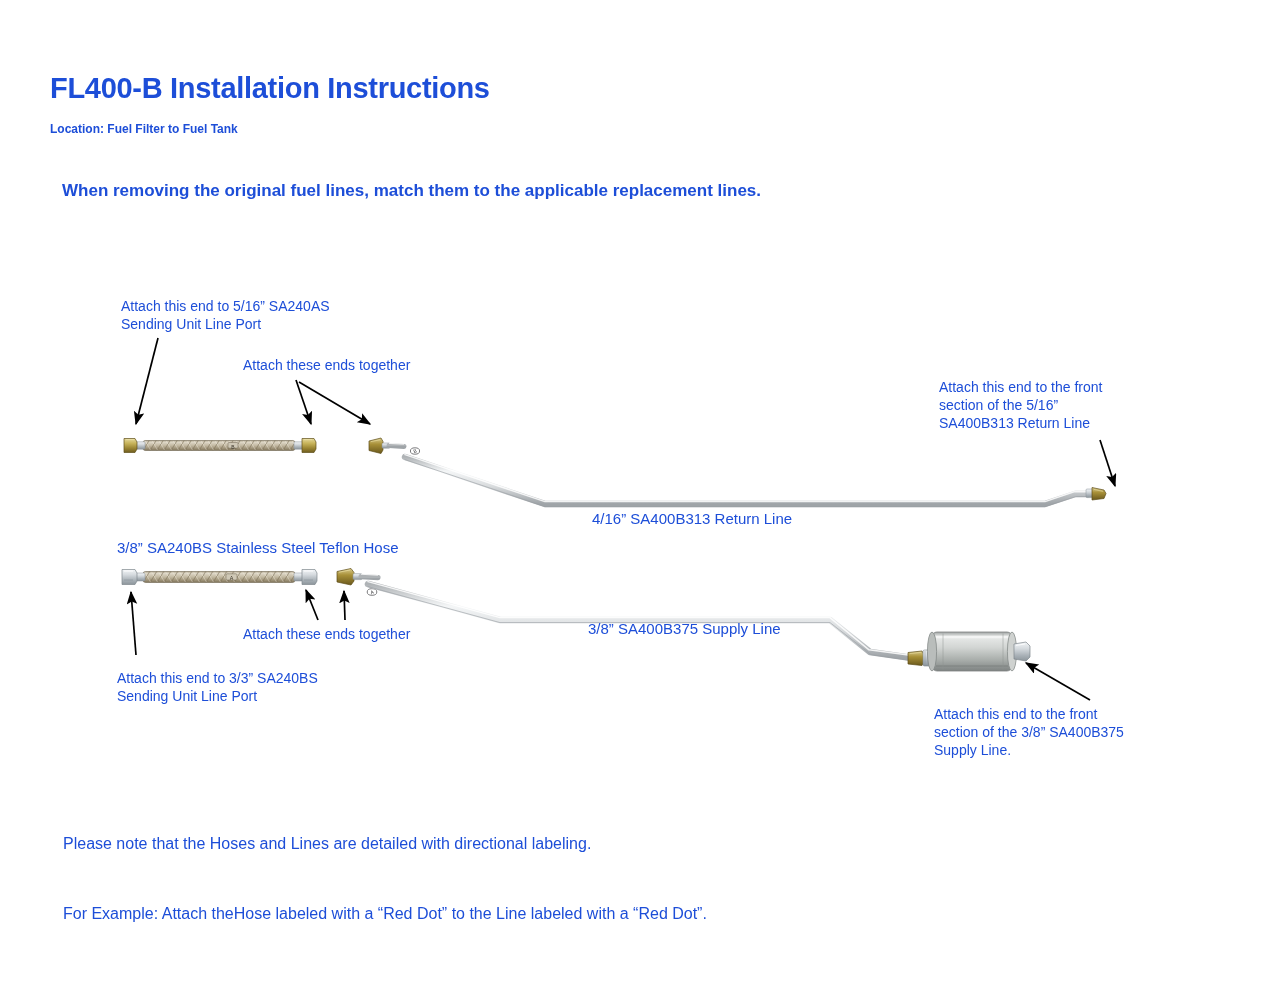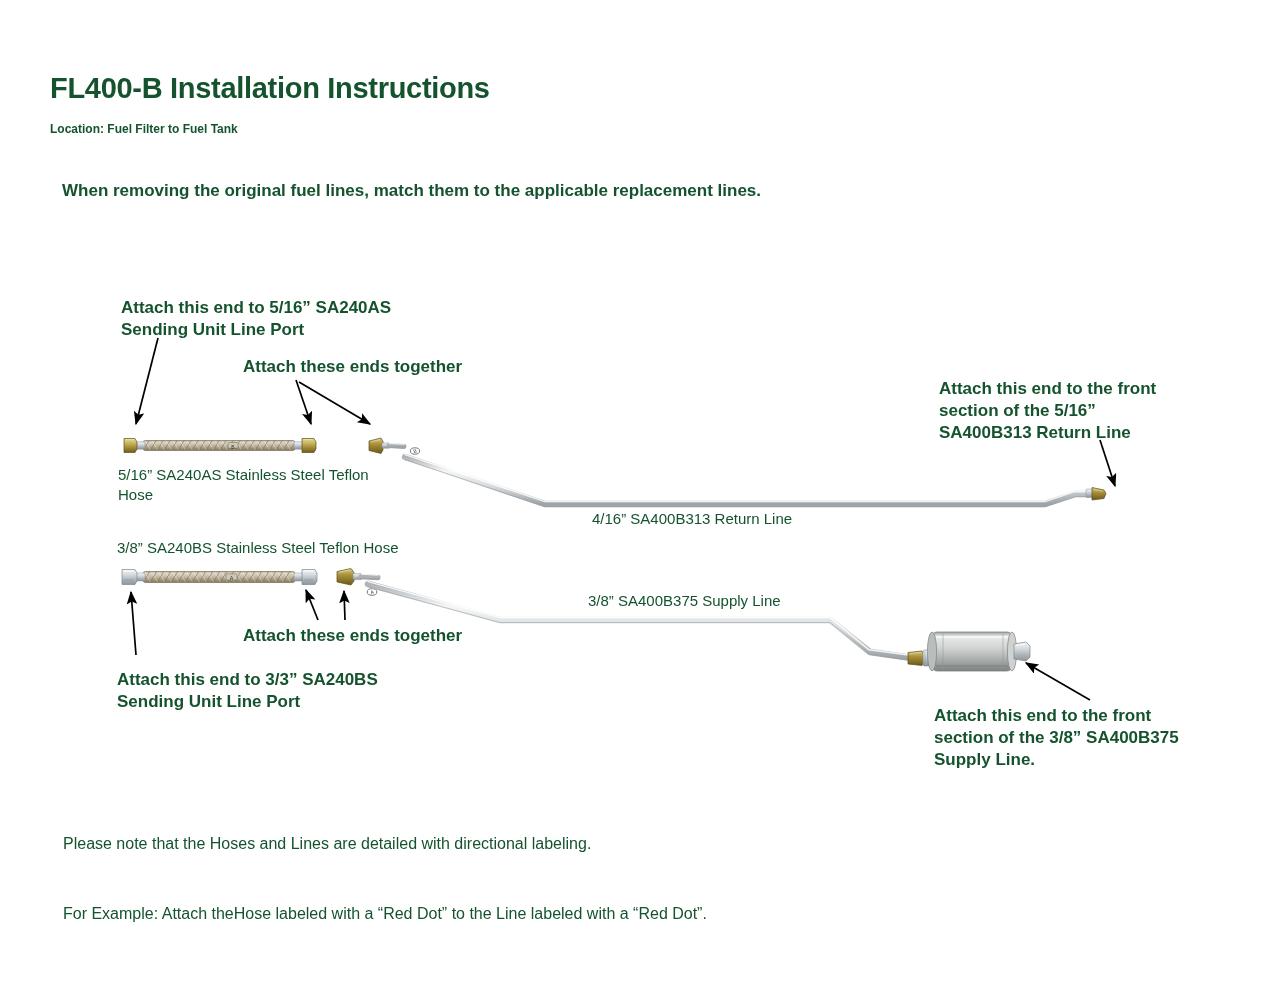--- a/index.html
+++ b/index.html
@@ -10,21 +10,21 @@
   #page {
     position: relative;
     width: 1280px;
     height: 989px;
     background: #ffffff;
     font-family: "Liberation Sans", sans-serif;
     overflow: hidden;
   }
   .txt {
     position: absolute;
-    color: #14532d;
+    color: #1d4ed8;
     white-space: pre;
     line-height: 1.30;
   }
   #title {
     left: 50px;
     top: 70px;
     font-size: 29px;
     font-weight: bold;
     letter-spacing: -0.3px;
   }
@@ -34,38 +34,38 @@
     font-size: 12px;
     font-weight: bold;
   }
   #intro {
     left: 62px;
     top: 180px;
     font-size: 17px;
     font-weight: bold;
   }
   .anno {
-    font-size: 17px;
-    font-weight: bold;
+    font-size: 14px;
+    font-weight: normal;
   }
   .partlabel {
     font-size: 15px;
     font-weight: normal;
   }
   #anno-a {  left: 121px; top: 297px; }
   #anno-b {  left: 243px; top: 356px; }
   #anno-c {  left: 939px; top: 378px; }
   #anno-d {  left: 243px; top: 625px; }
   #anno-e {  left: 117px; top: 669px; }
   #anno-f {  left: 934px; top: 705px; }
 
   #lbl-hose-a { left: 118px; top: 465px; }
   #lbl-line-a { left: 592px; top: 509px; }
   #lbl-hose-b { left: 117px; top: 538px; text-align: center; }
-  #lbl-line-b { left: 588px; top: 591px; }
+  #lbl-line-b { left: 588px; top: 619px; }
 
   #footer {
     left: 63px;
     top: 786px;
     font-size: 16px;
     font-weight: normal;
     line-height: 1.45;
   }
   #art {
     position: absolute;
@@ -257,22 +257,20 @@
   <div class="txt anno" id="anno-c">Attach this end to the front
 section of the 5/16”
 SA400B313 Return Line</div>
   <div class="txt anno" id="anno-d">Attach these ends together</div>
   <div class="txt anno" id="anno-e">Attach this end to 3/3” SA240BS
 Sending Unit Line Port</div>
   <div class="txt anno" id="anno-f">Attach this end to the front
 section of the 3/8” SA400B375
 Supply Line.</div>
 
-  <div class="txt partlabel" id="lbl-hose-a">5/16” SA240AS Stainless Steel Teflon
-Hose</div>
   <div class="txt partlabel" id="lbl-line-a">4/16” SA400B313 Return Line</div>
   <div class="txt partlabel" id="lbl-hose-b">3/8” SA240BS Stainless Steel Teflon Hose</div>
   <div class="txt partlabel" id="lbl-line-b">3/8” SA400B375 Supply Line</div>
 
   <div class="txt" id="footer">
     <div>Please note that the Hoses and Lines are detailed with directional labeling.</div>
     <div>For Example: Attach theHose labeled with a “Red Dot” to the Line labeled with a “Red Dot”.</div>
   </div>
 
 </div>

